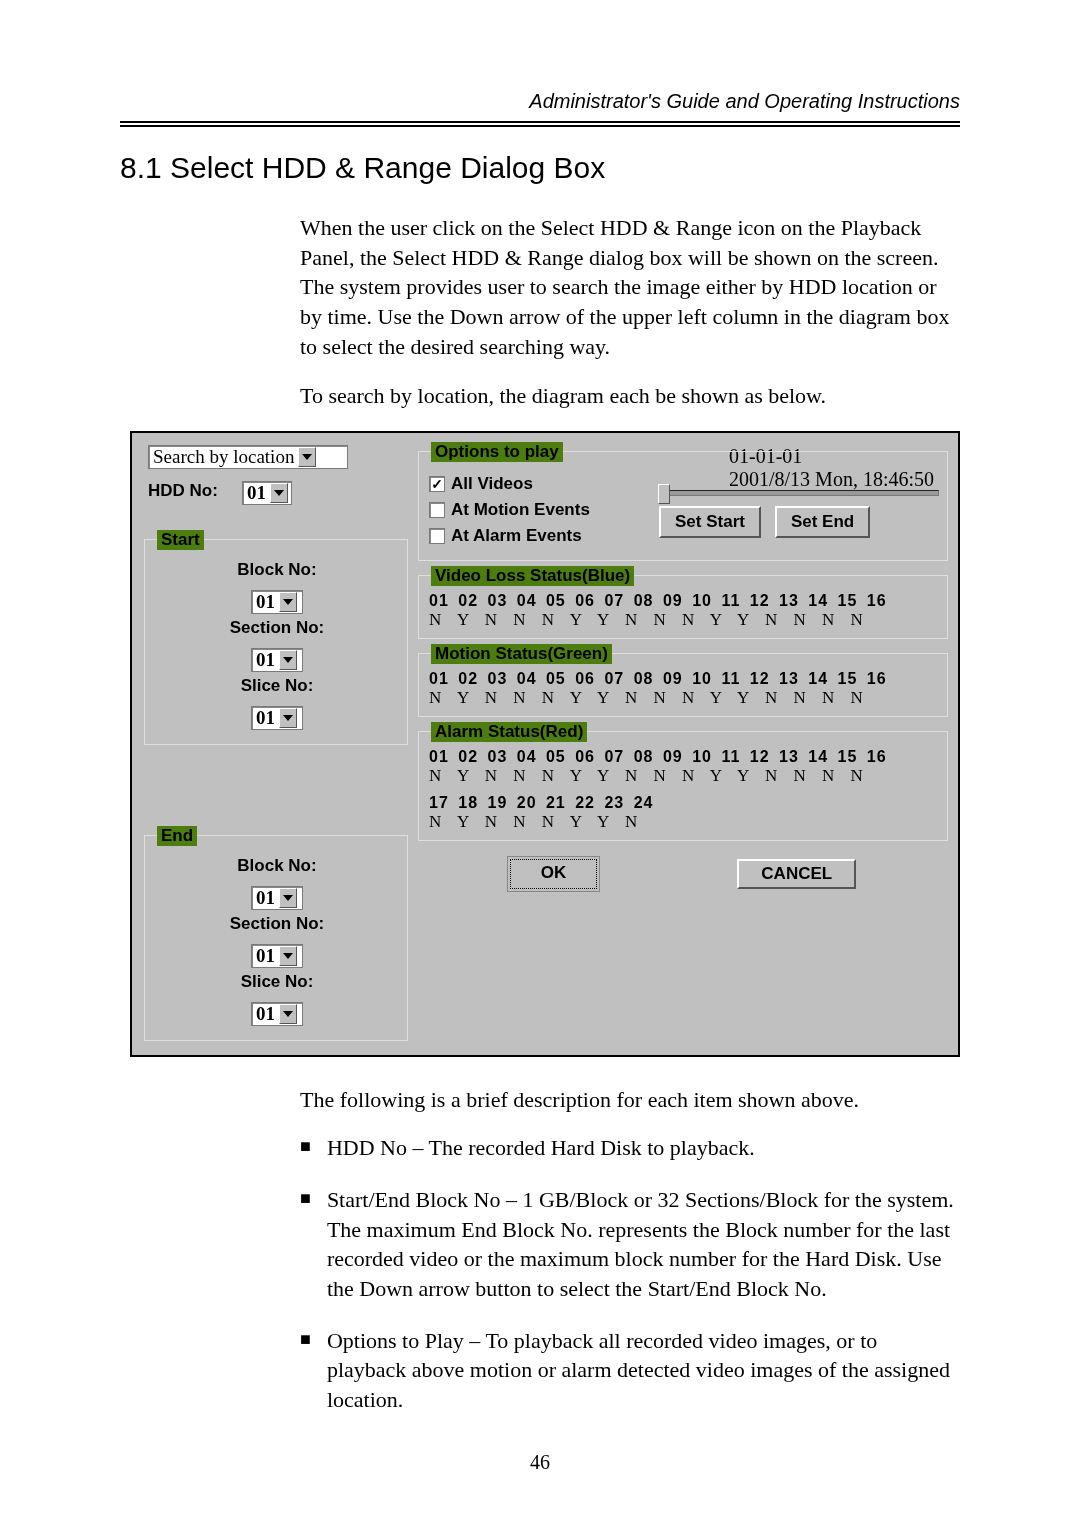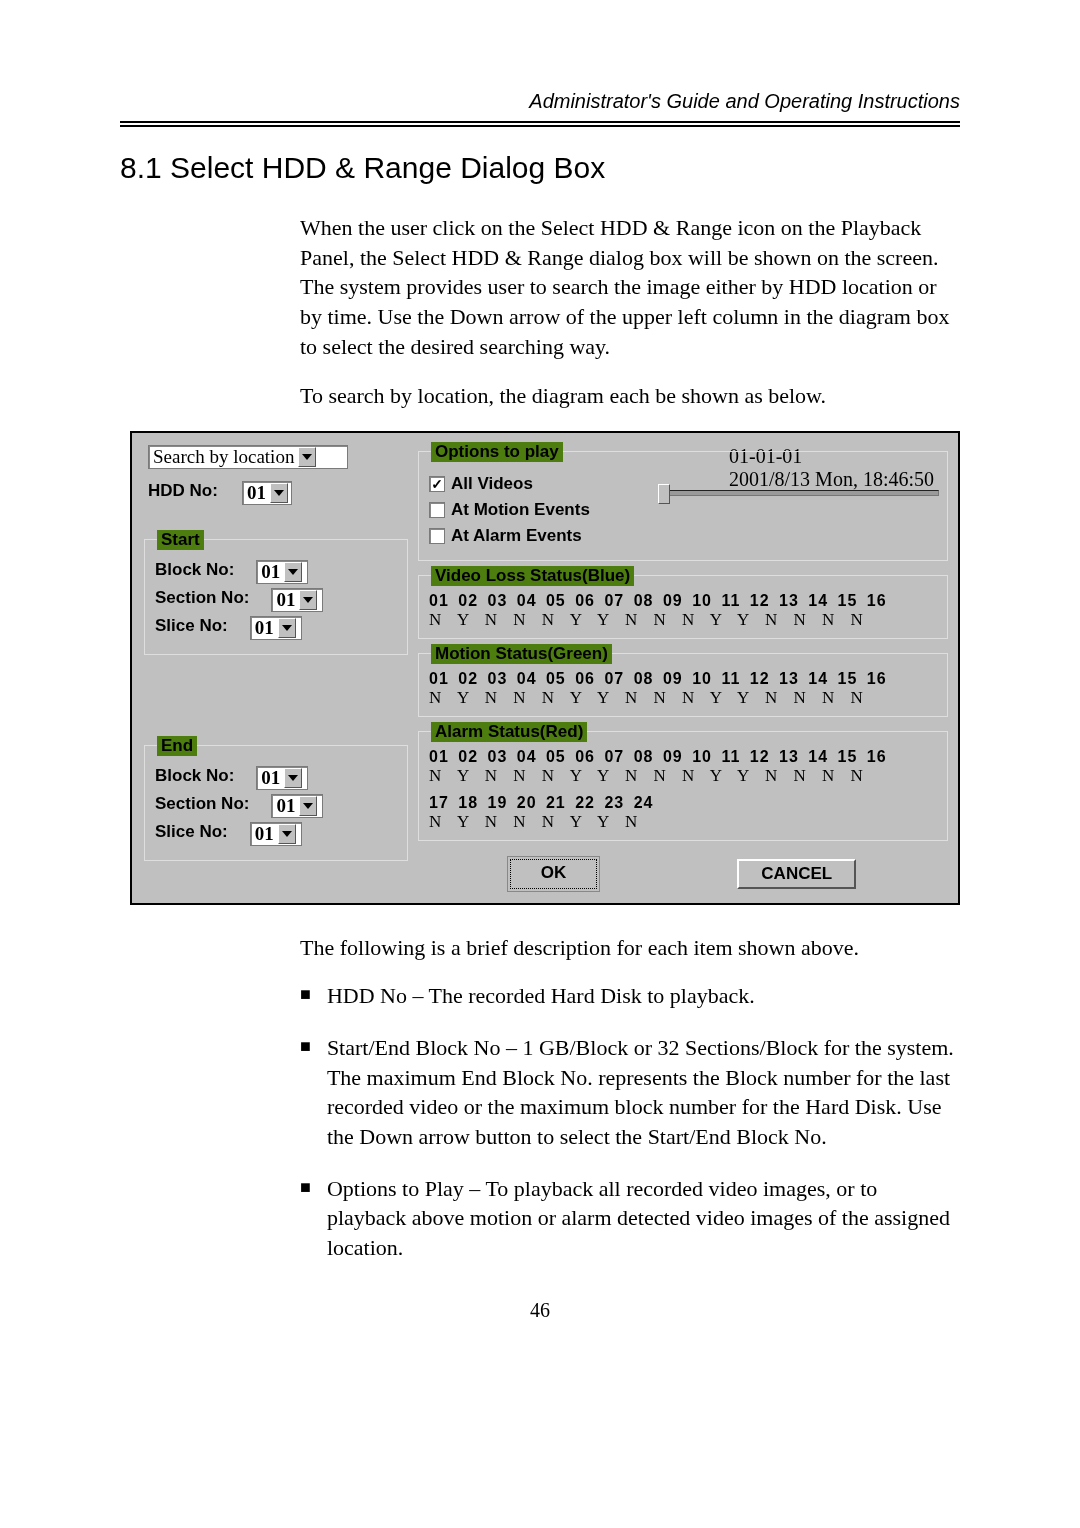--- a/index.html
+++ b/index.html
@@ -39,21 +39,21 @@
   .hddrow .combo { width: 50px; }
   .fieldset {
     border: 1px solid #dedede; padding: 10px 8px 10px 10px; margin-top: 8px;
   }
   .fs-sm { margin-left: 2px; margin-top: 34px; }
   .legend {
     position: relative; top: -20px; left: 2px; width: max-content;
     background: #4d7c0f; padding: 0 4px; font-weight: bold; font-size: 17px;
   }
   .content-after-legend { margin-top: -14px; }
-  .selrow { display: flex; gap: 22px; margin: 4px 0; font-weight: bold; }
+  .selrow { display: flex; align-items: center; gap: 10px; margin: 4px 0; font-weight: bold; flex-direction: column; }
   .selrow .combo { width: 52px; }
   .options .optrow { display: flex; align-items: center; gap: 6px; margin: 6px 0; font-weight: bold; }
   .chk {
     width: 16px; height: 16px; background: #fff; border: 1px solid #7a7a7a;
     display: inline-flex; align-items: center; justify-content: center; font-size: 14px;
     box-shadow: inset 1px 1px 0 #888;
   }
   .time-block { position: absolute; right: 24px; top: 12px; text-align: left; font-family: "Times New Roman", serif; font-size: 20px; }
   .slider-track { height: 6px; background: #9a9a9a; border: 1px inset #777; margin: 22px 0 8px 0; position: relative; width: 280px;}
   .slider-thumb { position: absolute; left: -2px; top: -7px; width: 12px; height: 20px; background:#c0c0c0; border:1px solid #555; border-top-color:#fff; border-left-color:#fff; }
@@ -218,20 +218,24 @@
                 <span>At Motion Events</span>
               </div>
               <div class="optrow">
                 <span class="chk"></span>
                 <span>At Alarm Events</span>
               </div>
             </div>
             <div style="flex:1;">
               <div class="slider-track">
                 <div class="slider-thumb"></div>
+              </div>
+              <div class="btn-row">
+                <span class="btn">Set Start</span>
+                <span class="btn">Set End</span>
               </div>
             </div>
           </div>
         </div>
 
         <div class="fieldset">
           <div class="legend">Video Loss Status(Blue)</div>
           <div class="content-after-legend">
             <div class="nums">01 02 03 04 05 06 07 08 09 10 11 12 13 14 15 16</div>
             <div class="flags">N  Y  N  N  N  Y  Y  N  N  N  Y  Y  N  N  N  N</div>

